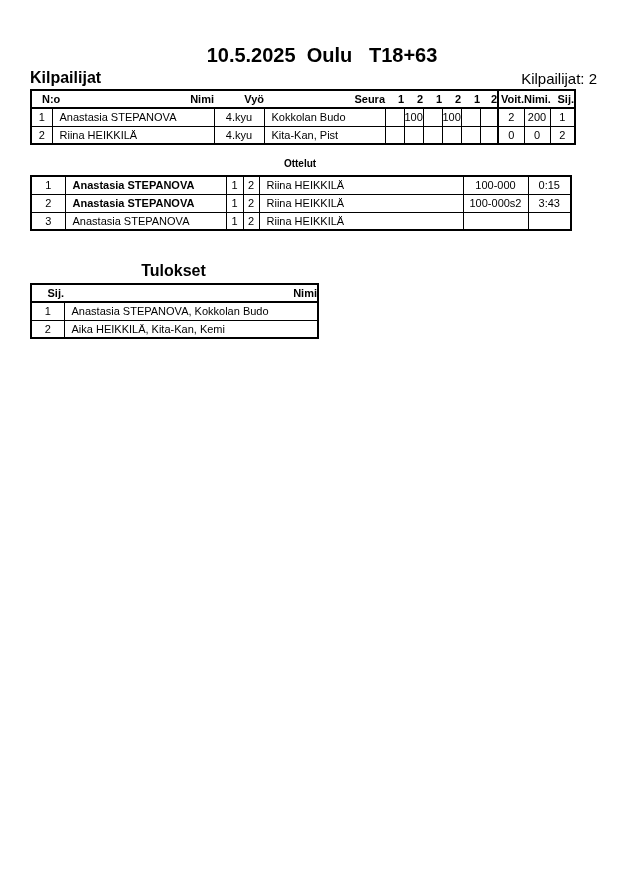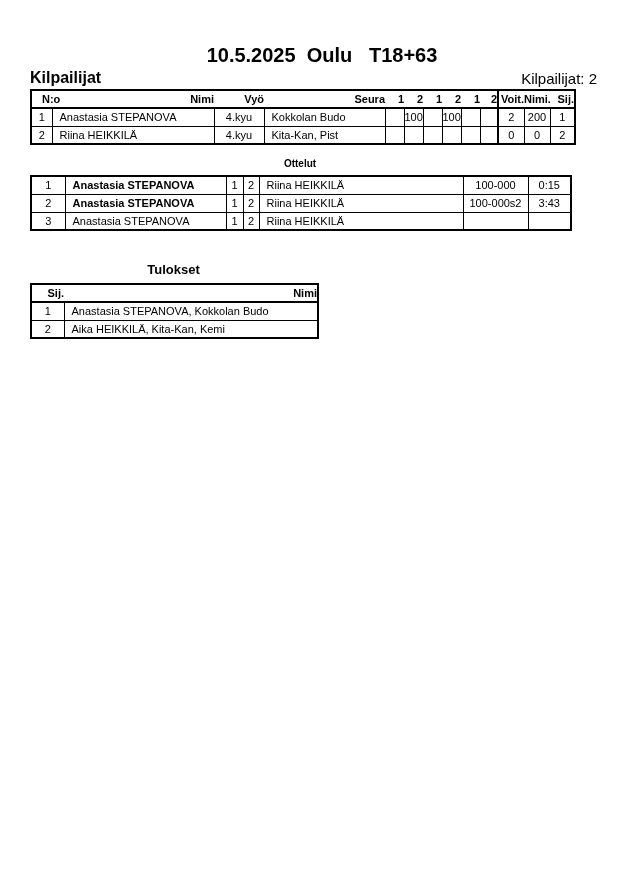--- a/index.html
+++ b/index.html
@@ -29,21 +29,21 @@
     font-size:15px;
   }
   #ottelut-heading {
     top:158px; left:30px; width:540px;
     text-align:center;
     font-size:10px; font-weight:bold;
   }
   #tulokset-heading {
     top:262px; left:30px; width:287px;
     text-align:center;
-    font-size:13px; font-weight:bold;
+    font-size:16px; font-weight:bold;
   }
 
   table {
     position:absolute;
     border-collapse:collapse;
     table-layout:fixed;
     border:2px solid #000;
     font-size:11px;
   }
   tr { height:18px; }

